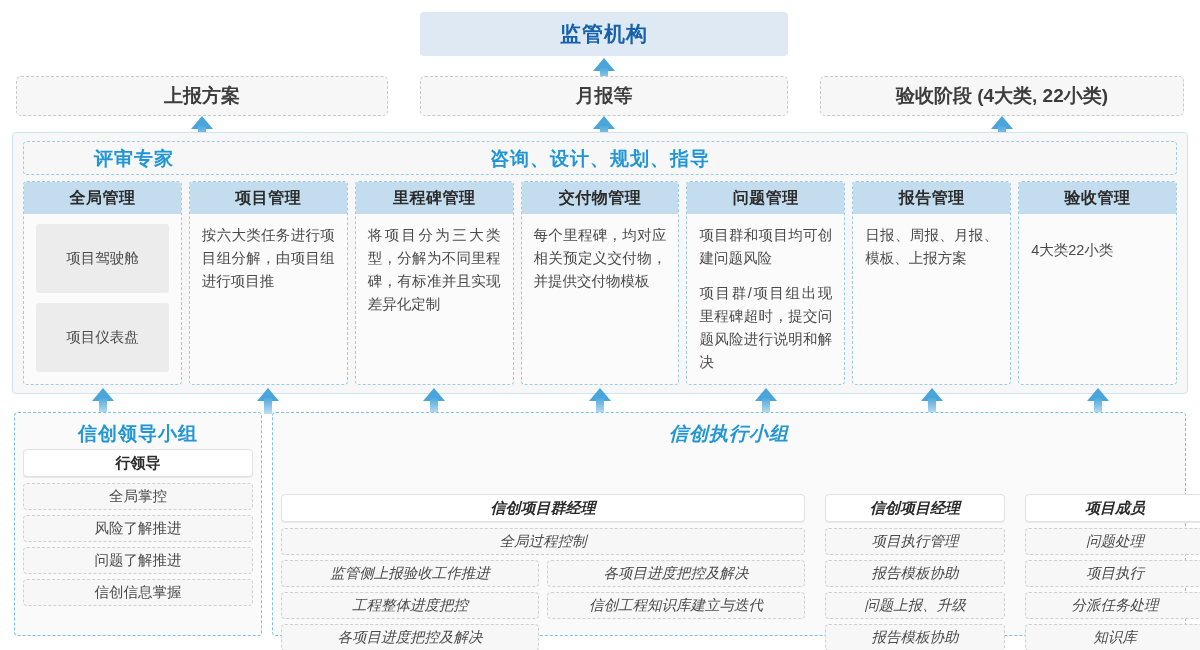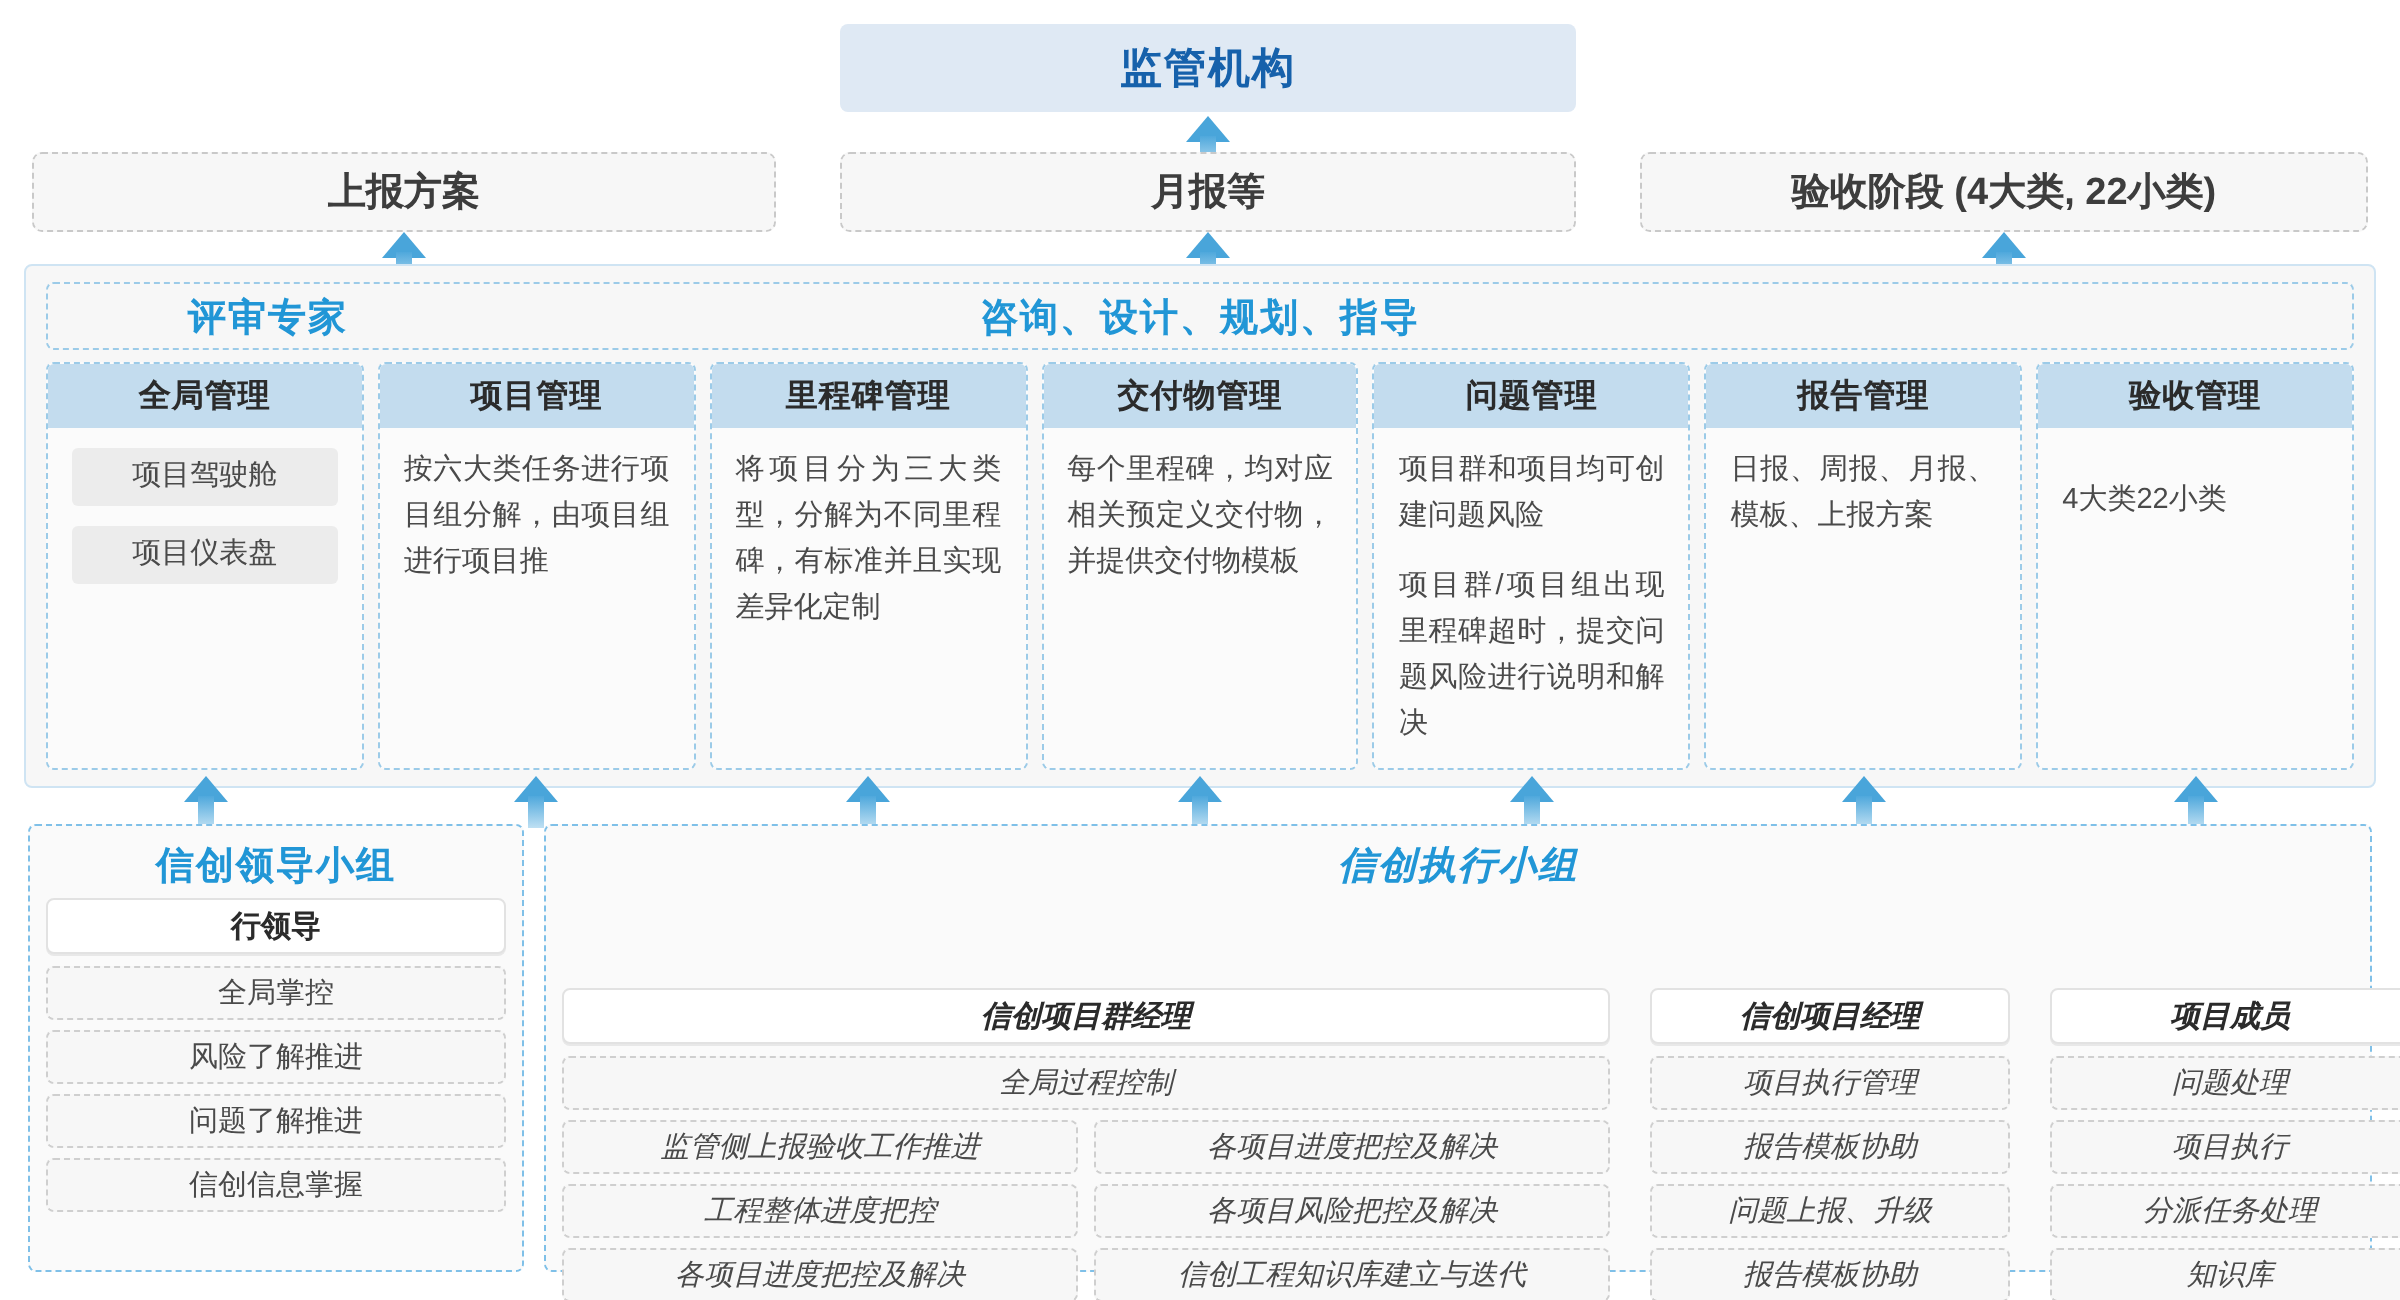--- a/index.html
+++ b/index.html
@@ -87,21 +87,21 @@
     display:flex;align-items:center;justify-content:center;
     font-size:16px;font-weight:bold;color:#2b2b2b;letter-spacing:.5px;
     flex:0 0 auto;
   }
   .col-body{
     flex:1 1 auto;padding:10px 12px 8px 12px;
     font-size:14.5px;line-height:23px;color:#4a4a4a;
   }
   .chip{
     background:#ececec;border-radius:3px;
-    padding:3px 0;margin-bottom:10px;text-align:center;
+    padding:23px 0;margin-bottom:10px;text-align:center;
     font-size:14.5px;color:#4a4a4a;
   }
   .para{margin:0 0 12px 0;text-align:justify;text-justify:inter-ideograph;}
   .para:last-child{margin-bottom:0;}
   .plain{font-size:14.5px;color:#4a4a4a;}
 
   
   #bot-left{
     position:absolute;left:14px;top:412px;width:248px;height:224px;
     border:1px dashed #7fc0e8;border-radius:4px;background:#fafafa;
@@ -278,21 +278,20 @@
         <div class="role-head">信创项目群经理</div>
         <div class="item pgm-wide">全局过程控制</div>
         <div class="pgm-two">
           <div>
             <div class="item">监管侧上报验收工作推进</div>
             <div class="item">工程整体进度把控</div>
             <div class="item">各项目进度把控及解决</div>
           </div>
           <div>
             <div class="item">各项目进度把控及解决</div>
-            <div class="item">各项目风险把控及解决</div>
             <div class="item">信创工程知识库建立与迭代</div>
           </div>
         </div>
       </div>
 
       <div class="exec-pm">
         <div class="role-head">信创项目经理</div>
         <div class="item">项目执行管理</div>
         <div class="item">报告模板协助</div>
         <div class="item">问题上报、升级</div>

